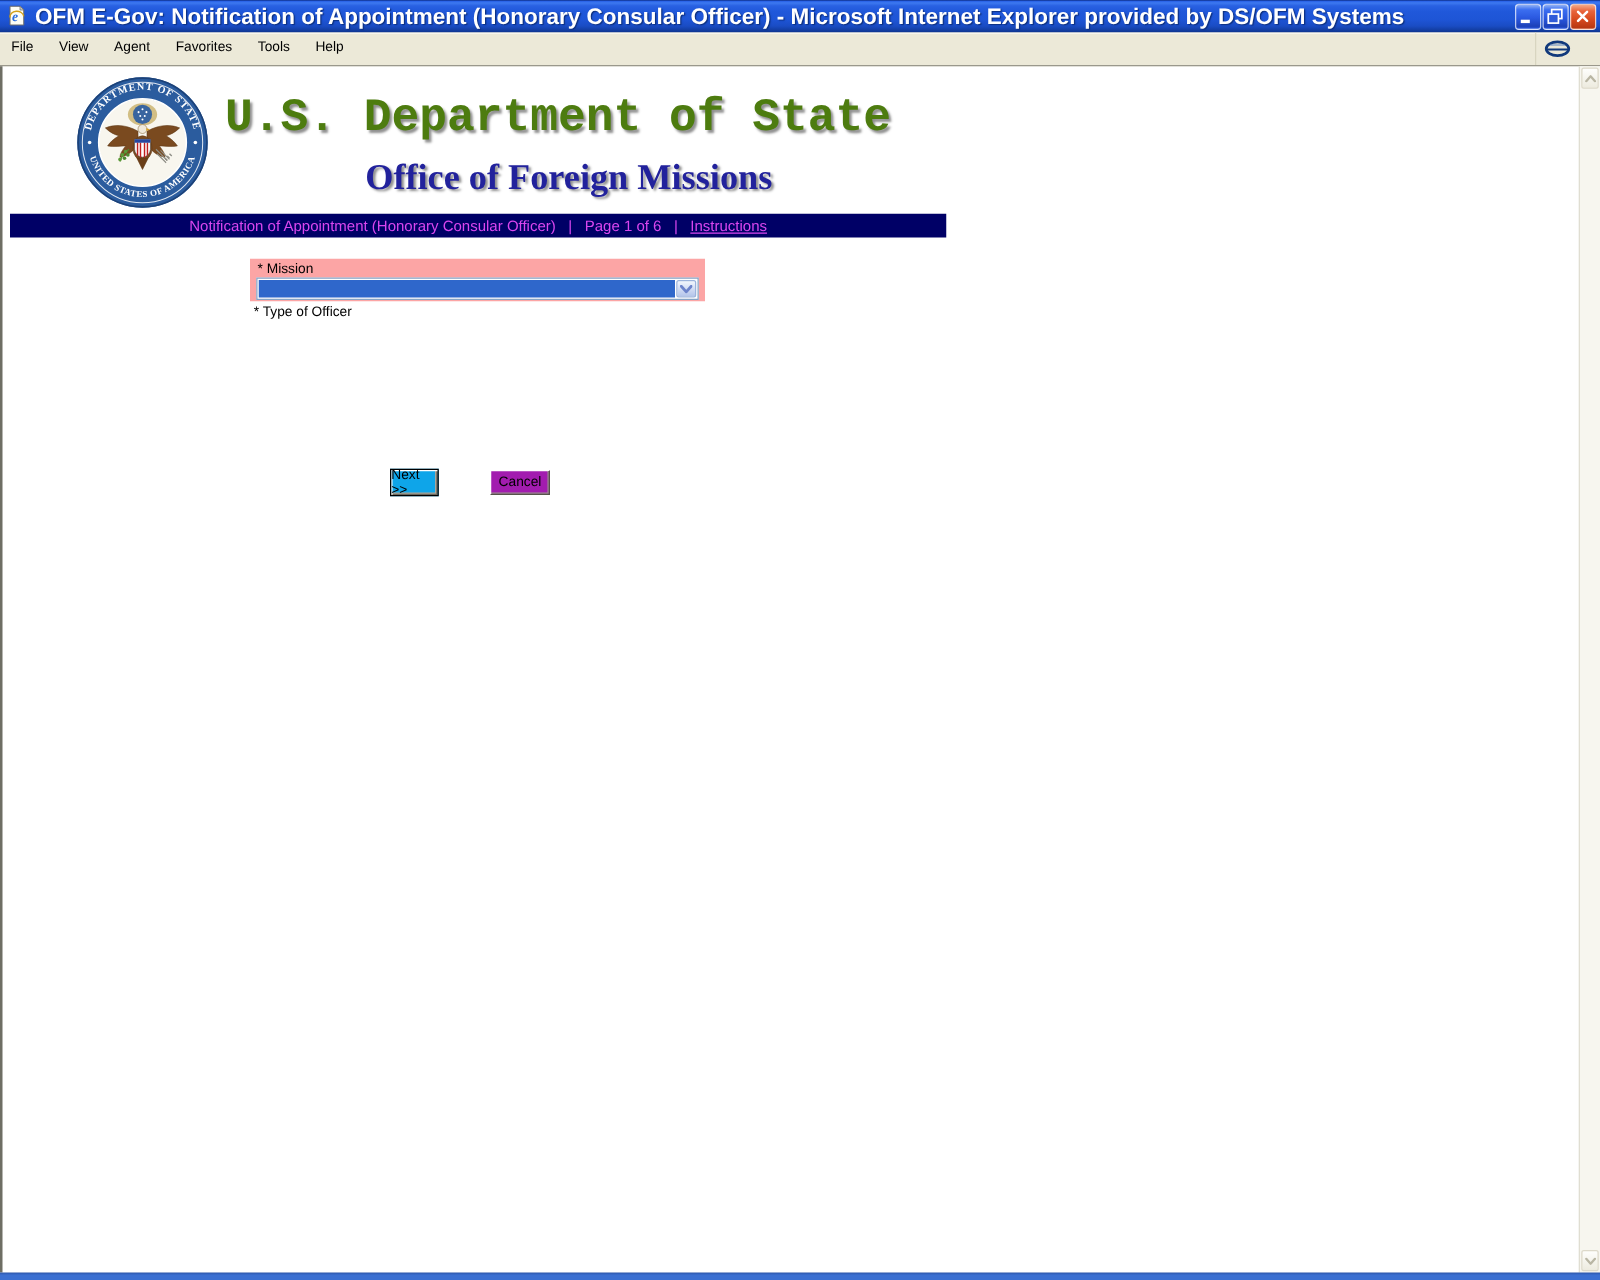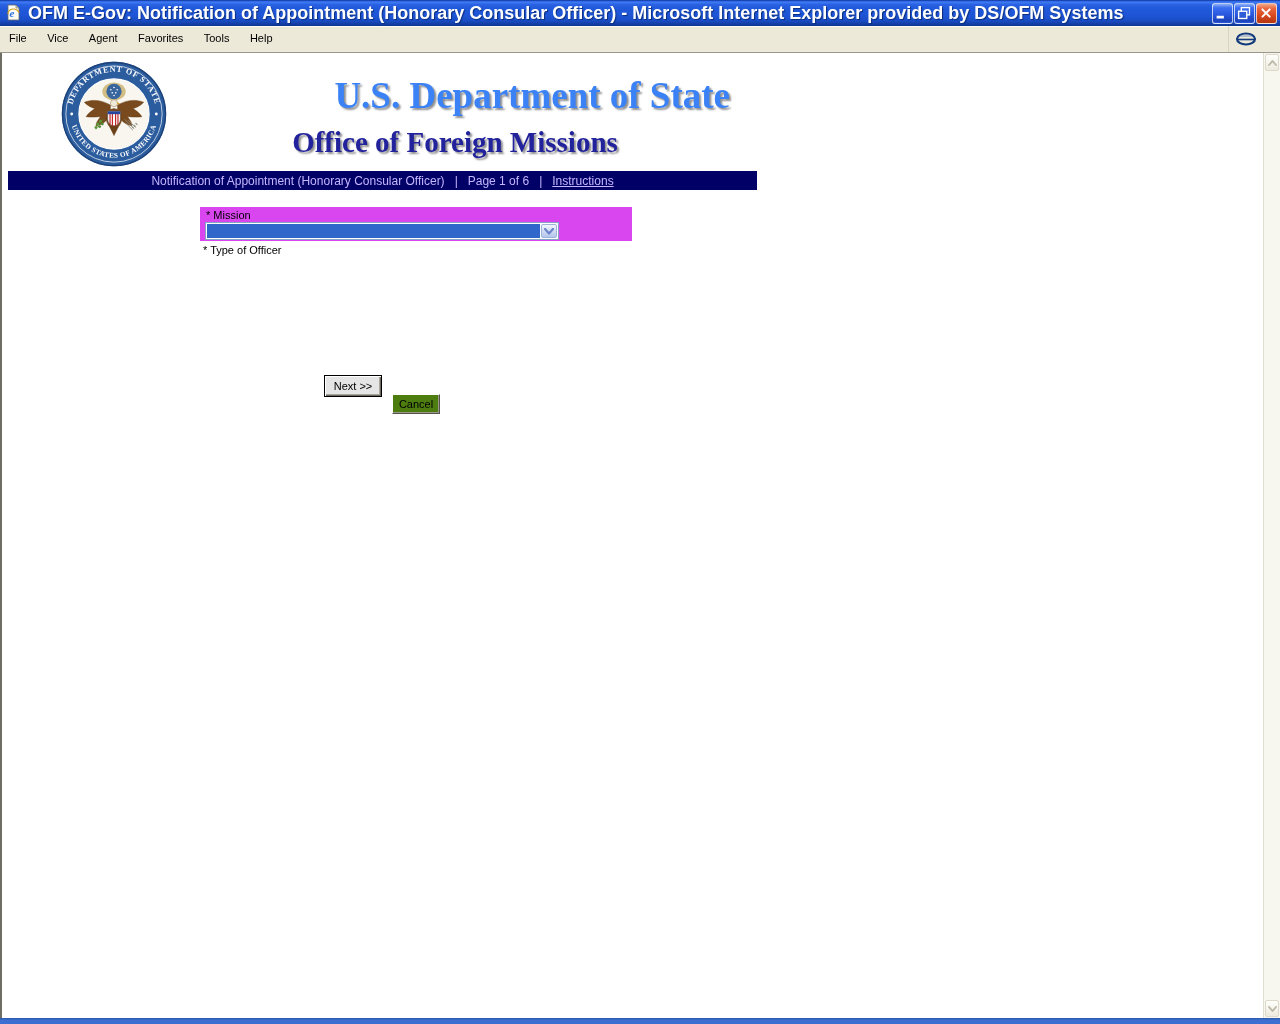--- a/index.html
+++ b/index.html
@@ -43,62 +43,62 @@
   .scrollbar{position:absolute;right:0;top:53px;width:17px;height:965px;
     background:#f7f6ef;border-left:1px solid #e0ded2;box-sizing:border-box;}
   .sb-btn{position:absolute;left:1px;width:14px;height:17px;
     background:linear-gradient(to bottom,#fefefc,#edebdf);
     border:1px solid #ddd9ca;border-radius:2px;box-sizing:border-box;
     display:flex;align-items:center;justify-content:center;}
   .sb-up{top:1px;} .sb-down{bottom:1px;}
 
   
   .seal{position:absolute;left:58px;top:60px;width:112px;height:108px;}
-  .h1{position:absolute;left:180px;top:74px;width:550px;text-align:right;
-    font-family:Liberation Serif, serif;font-weight:bold;font-size:37px;
-    color:#3b82f6;text-shadow:2px 2px 2px #8f8f8f;}
+  .h1{position:absolute;left:180px;top:74px;width:550px;text-align:left;
+    font-family:Liberation Mono, monospace;font-weight:bold;font-size:37px;
+    color:#4d7c0f;text-shadow:2px 2px 2px #8f8f8f;}
   .h2{position:absolute;left:180px;top:126px;width:550px;text-align:center;
     font-family:"Liberation Serif",serif;font-weight:bold;font-size:29px;
     color:#22229c;text-shadow:2px 2px 2px #8f8f8f;}
 
   
   .navbar{position:absolute;left:8px;top:171px;width:749px;height:19px;
-    background:#000066;color:#c4b5fd;font-size:12px;display:flex;align-items:center;
+    background:#000066;color:#d946ef;font-size:12px;display:flex;align-items:center;
     justify-content:center;white-space:nowrap;}
   .navbar span{margin:0 5px;}
   .nav-link{text-decoration:underline;cursor:pointer;}
 
   
-  .mission-panel{position:absolute;left:200px;top:207px;width:432px;height:34px;
-    background:#d946ef;}
+  .mission-panel{position:absolute;left:200px;top:207px;width:364px;height:34px;
+    background:#fca5a5;}
   .mission-label{position:absolute;left:6px;top:2px;font-size:11px;color:#000;}
   .combo{position:absolute;left:5px;top:15px;width:354px;height:18px;background:#fff;
     border:1px solid #85a3c5;box-sizing:border-box;display:flex;padding:1px;cursor:default;}
   .combo-fill{flex:1;background:#2f67cb;margin-right:1px;overflow:hidden;
     font-size:11px;color:#fff;line-height:12px;}
   .combo-btn{width:16px;background:linear-gradient(to bottom,#f2f6fd,#c6d3f0 70%,#b4c5ea);
     border:1px solid #9cb3dc;border-radius:2px;box-sizing:border-box;
     display:flex;align-items:center;justify-content:center;}
   .type-label{position:absolute;left:203px;top:244px;font-size:11px;color:#000;}
   .radio-group{position:absolute;left:216px;top:258px;}
   .radio-row{display:flex;align-items:center;height:24px;cursor:default;}
   .radio{width:11px;height:11px;border:1px solid #7f93b5;border-radius:50%;
     background:radial-gradient(circle at 35% 35%,#ffffff 55%,#dfe5ee);
     box-shadow:0 0 1px #b8c8de;flex:0 0 auto;}
   .radio-text{margin-left:7px;font-size:11px;color:#000;}
 
   .btn{position:absolute;font-size:11px;color:#000;display:flex;align-items:center;
     justify-content:center;cursor:default;font-family:"Liberation Sans",sans-serif;}
-  .btn-next{left:324px;top:375px;width:58px;height:22px;background:#e5e5e5;
+  .btn-next{left:312px;top:375px;width:39px;height:22px;background:#0ea5e9;
     border:1px solid #000;box-sizing:border-box;
     box-shadow:inset 1px 1px 0 #ffffff,inset -1px -1px 0 #6b695f,inset -2px -2px 0 #a9a69a;}
-  .btn-cancel{left:392px;top:376px;width:48px;height:20px;background:#4d7c0f;
+  .btn-cancel{left:392px;top:376px;width:48px;height:20px;background:#a21caf;
     border-top:1px solid #fff;border-left:1px solid #fff;
     border-right:1px solid #55534a;border-bottom:1px solid #55534a;
-    box-sizing:border-box;box-shadow:inset -1px -1px 0 #9a978c;margin-top:18px;}
+    box-sizing:border-box;box-shadow:inset -1px -1px 0 #9a978c;}
 </style>
 </head>
 <body>
 
 <div class="screen">
 
   <div class="titlebar">
     <svg class="title-icon" viewBox="0 0 17 17">
       <path d="M3,1 h8 l3,3 v12 h-11 Z" fill="#fdfdf5" stroke="#6b6b6b" stroke-width="0.8"></path>
       <path d="M11,1 l3,3 h-3 Z" fill="#d8d8cf" stroke="#6b6b6b" stroke-width="0.6"></path>
@@ -119,21 +119,21 @@
     </div>
     <div class="winbtn btn-close">
       <svg viewBox="0 0 21 21">
         <path d="M6,6 L14,14 M14,6 L6,14" stroke="#fff" stroke-width="2.2" stroke-linecap="round"></path>
       </svg>
     </div>
   </div>
 
   <div class="menubar">
     <span class="menu-item">File</span>
-    <span class="menu-item">Vice</span>
+    <span class="menu-item">View</span>
     <span class="menu-item">Agent</span>
     <span class="menu-item">Favorites</span>
     <span class="menu-item">Tools</span>
     <span class="menu-item">Help</span>
     <div class="throbber-box">
       <svg width="22" height="16" viewBox="0 0 22 16">
         <ellipse cx="11" cy="8" rx="9" ry="5.5" fill="none" stroke="#123a7c" stroke-width="2.2"></ellipse>
         <path d="M2,8.5 h18" stroke="#123a7c" stroke-width="1.6"></path>
         <path d="M5,5 h12" stroke="#5b82c0" stroke-width="0.8"></path>
       </svg>

